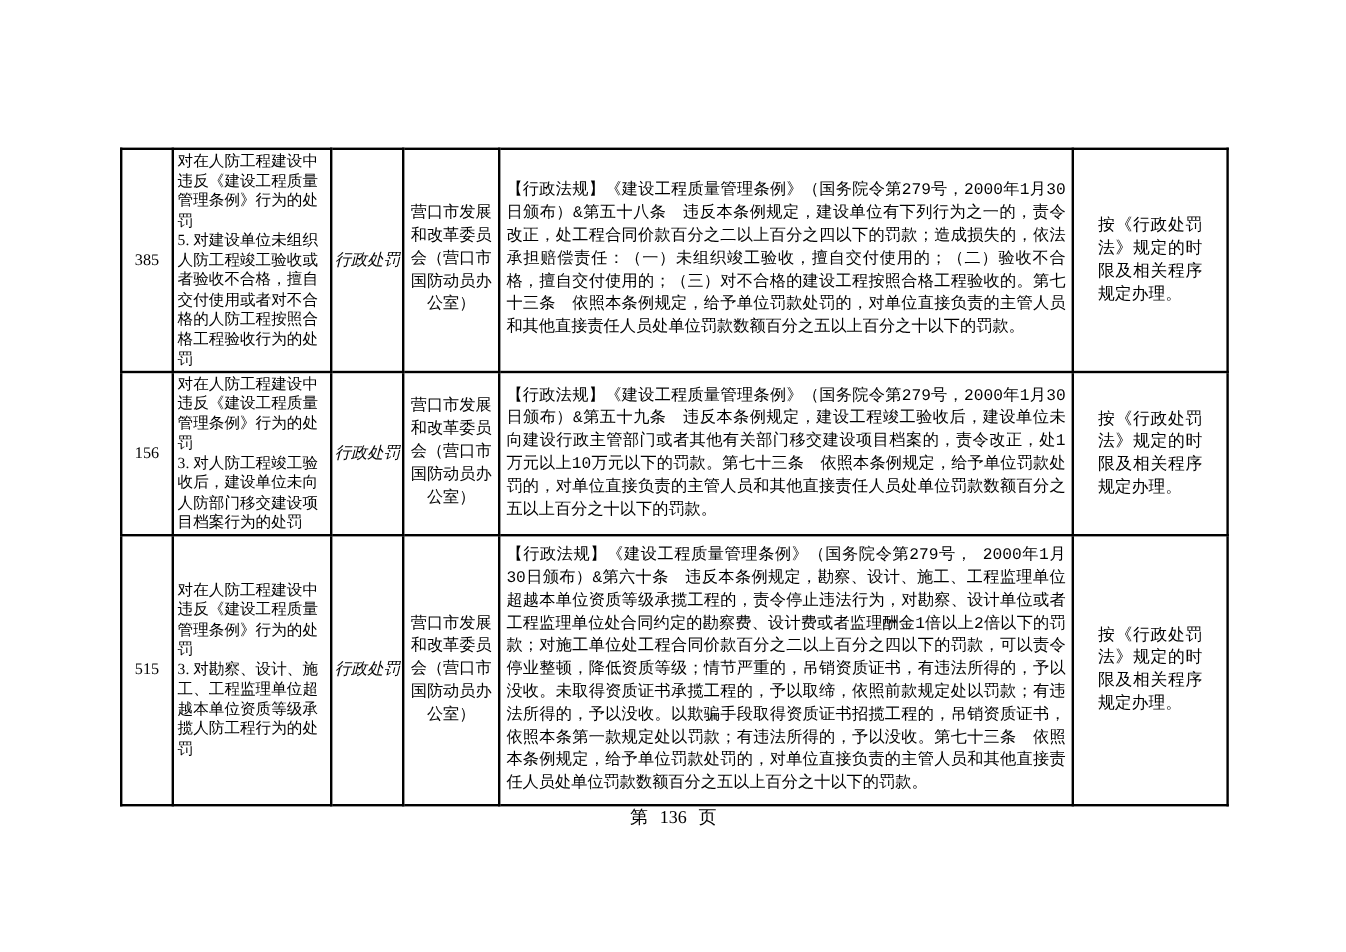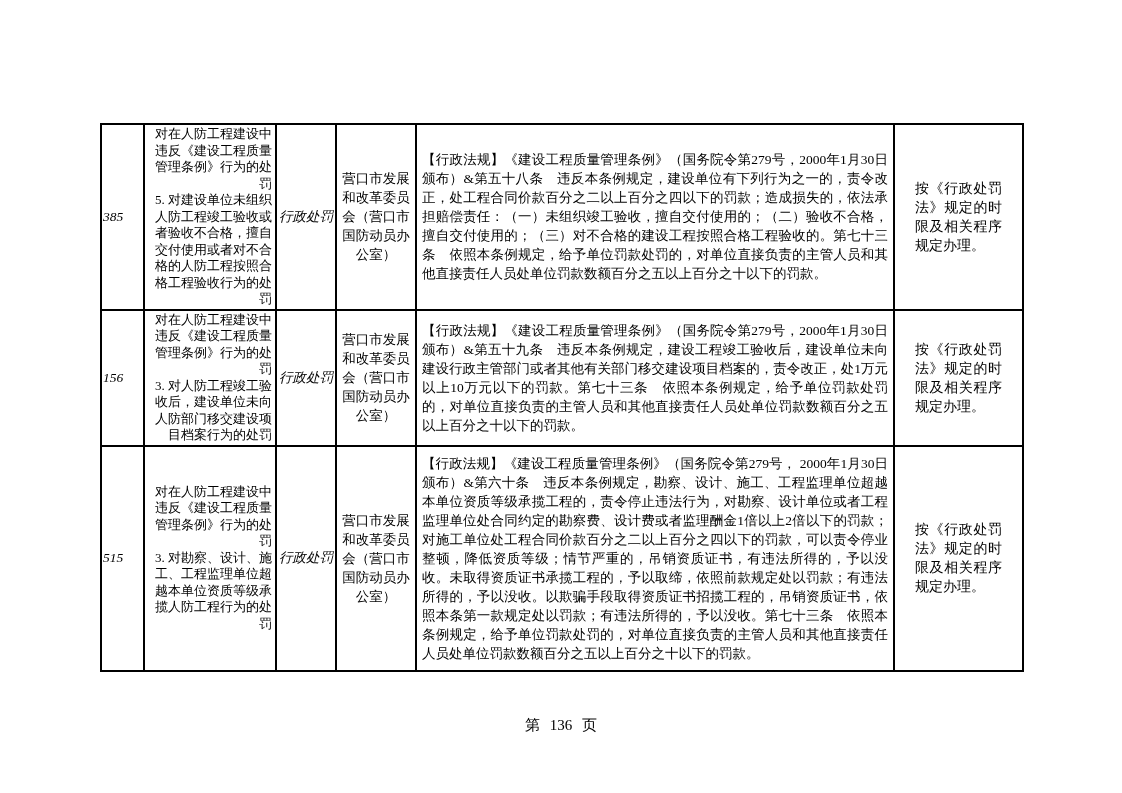--- a/index.html
+++ b/index.html
@@ -28,63 +28,65 @@
     border: 2px solid #000000;
     vertical-align: middle;
     color: #000000;
     overflow: hidden;
   }
   tr.row-1 { height: 180px; }
   tr.row-2 { height: 132px; }
   tr.row-3 { height: 225px; }
 
   td.c-id {
+    text-align: center;
     font-size: 13.5px;
     font-family: "Liberation Serif", "DejaVu Serif", serif;
-    font-style: italic;
   }
   td.c-item {
-    text-align: right;
+    text-align: left;
     font-size: 13px;
     line-height: 16.5px;
     padding: 1px 3px;
   }
   td.c-type {
     text-align: center;
     font-size: 13.5px;
     line-height: 18px;
     padding: 0 2px;
     font-style: italic;
   }
   td.c-agency {
     text-align: center;
     font-size: 13.5px;
     line-height: 19px;
     padding: 0 3px;
+    font-family: Liberation Mono, monospace;
   }
   td.c-legal {
     text-align: justify;
     text-align-last: left;
     font-size: 13.5px;
     line-height: 19px;
     padding: 2px 5px;
     word-break: normal;
     overflow-wrap: break-word;
+    font-family: Liberation Mono, monospace;
   }
   td.c-proc {
     text-align: justify;
     text-align-last: left;
     font-size: 14px;
     line-height: 19px;
     padding: 0 20px;
   }
   .page-footer {
     position: absolute;
     left: 0;
-    top: 716px;
+    top: 672px;
     width: 1122px;
     text-align: center;
     font-size: 15px;
     word-spacing: 6px;
     color: #000000;
   }
 </style>
 </head>
 <body>
 

